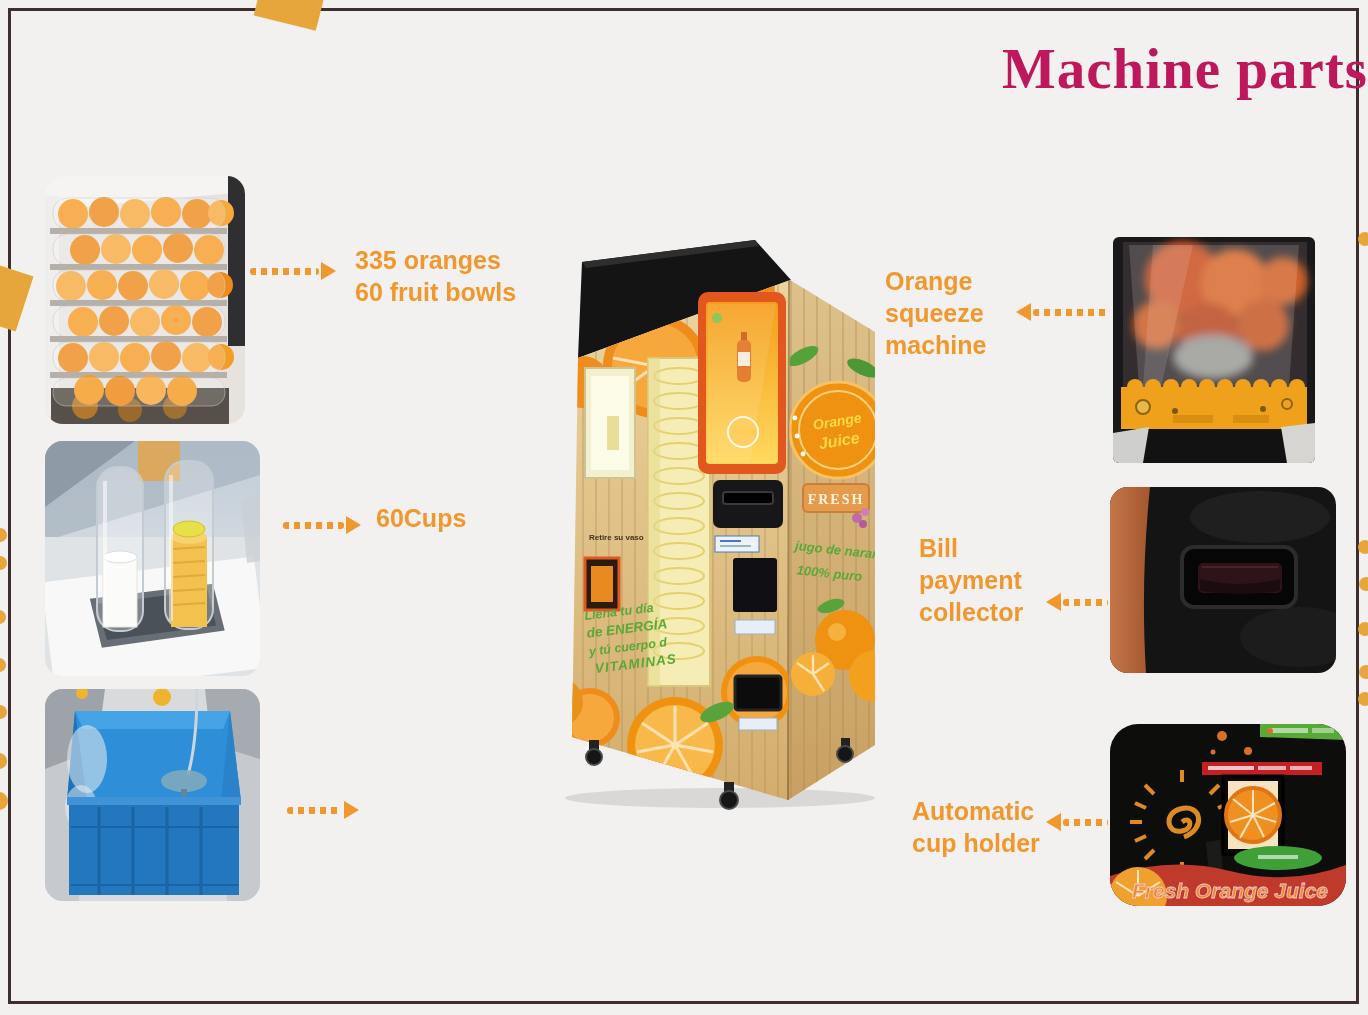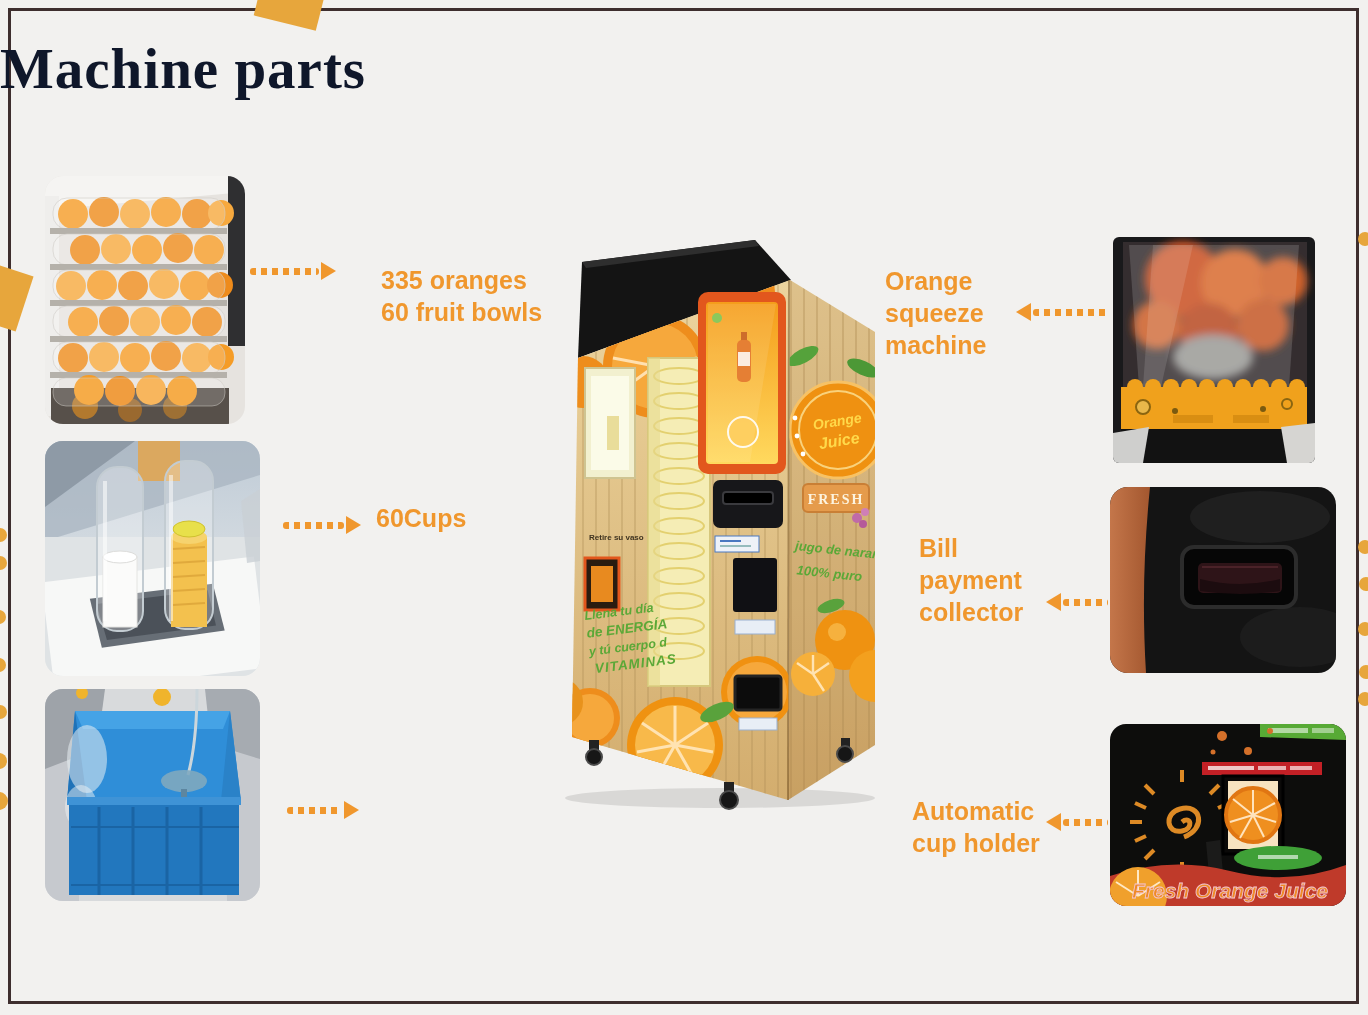--- a/index.html
+++ b/index.html
@@ -10,23 +10,23 @@
   }
   .frame{
     position:absolute;left:8px;top:8px;right:9px;bottom:11px;
     border:3px solid #3e2e2e;z-index:1;pointer-events:none;
   }
   
   .deco{position:absolute;background:#e7a63c;z-index:2;}
   .deco-dot{position:absolute;background:#e7a63c;border-radius:50%;width:14px;height:14px;z-index:2;}
   
   .title{
-    position:absolute;left:0;right:0;top:36px;text-align:left;z-index:3;
+    position:absolute;left:0;right:0;top:36px;text-align:right;z-index:3;
     font-family:"Liberation Serif","DejaVu Serif",serif;
-    font-size:57px;font-weight:700;color:#0f172a;letter-spacing:1px;
+    font-size:57px;font-weight:700;color:#be185d;letter-spacing:1px;
   }
   
   .photo{position:absolute;overflow:hidden;z-index:3;}
   .photo svg{display:block;width:100%;height:100%;}
   
   .callout-label{
     position:absolute;z-index:3;color:#f0972d;font-weight:700;
     font-size:25px;line-height:1.28;white-space:pre-line;
   }
   
@@ -138,21 +138,21 @@
           </g>
         </g>
       </g>
     </svg>
   </div>
 
   <div class="arrow right" style="left:250px;top:262px;width:86px;">
     <div class="dots"></div>
     <div class="head"></div>
   </div>
-  <div class="callout-label" style="left:355px;top:264px;margin-left:26px;">335 oranges
+  <div class="callout-label" style="left:355px;top:244px;">335 oranges
 60 fruit bowls</div>
 
   <div class="photo" style="left:45px;top:441px;width:215px;height:235px;border-radius:18px;">
     <svg viewBox="0 0 215 235" xmlns="http://www.w3.org/2000/svg">
       <defs>
         <linearGradient id="cupbg" x1="0" y1="0" x2="0" y2="1">
           <stop offset="0" stop-color="#bfcbd6"></stop>
             <stop offset="1" stop-color="#e9ebec"></stop>
         </linearGradient>
       </defs>
@@ -313,21 +313,21 @@
     </svg>
   </div>
 
   <div class="callout-label" style="left:903px;top:795px;margin-left:9px;">Automatic
 cup holder</div>
   <div class="arrow left" style="left:1046px;top:813px;width:62px;">
     <div class="head"></div>
     <div class="dots"></div>
   </div>
 
-  <div class="photo" style="left:1110px;top:724px;width:236px;height:182px;border-radius:16px;">
+  <div class="photo" style="left:1110px;top:724px;width:236px;height:182px;border-radius:28px;">
     <svg viewBox="0 0 236 182" xmlns="http://www.w3.org/2000/svg">
       <rect width="236" height="182" fill="#0d0d0c"></rect>
 
       <polygon points="150,0 236,0 236,16 150,13" fill="#57aa35"></polygon>
       <rect x="158" y="4" width="40" height="5" fill="#ffffff" opacity="0.55"></rect>
       <rect x="202" y="4" width="22" height="5" fill="#ffffff" opacity="0.45"></rect>
 
       <rect x="92" y="38" width="120" height="13" fill="#c32026"></rect>
       <rect x="98" y="42" width="46" height="4" fill="#ffffff" opacity="0.75"></rect>
       <rect x="148" y="42" width="28" height="4" fill="#ffffff" opacity="0.65"></rect>

